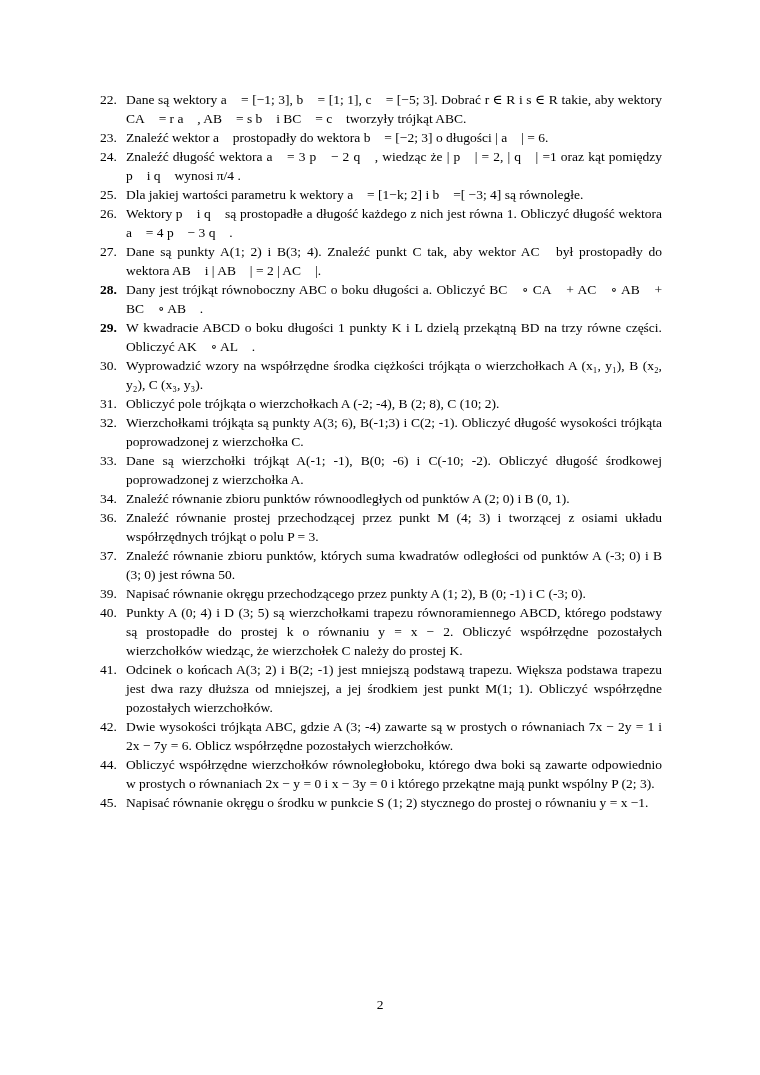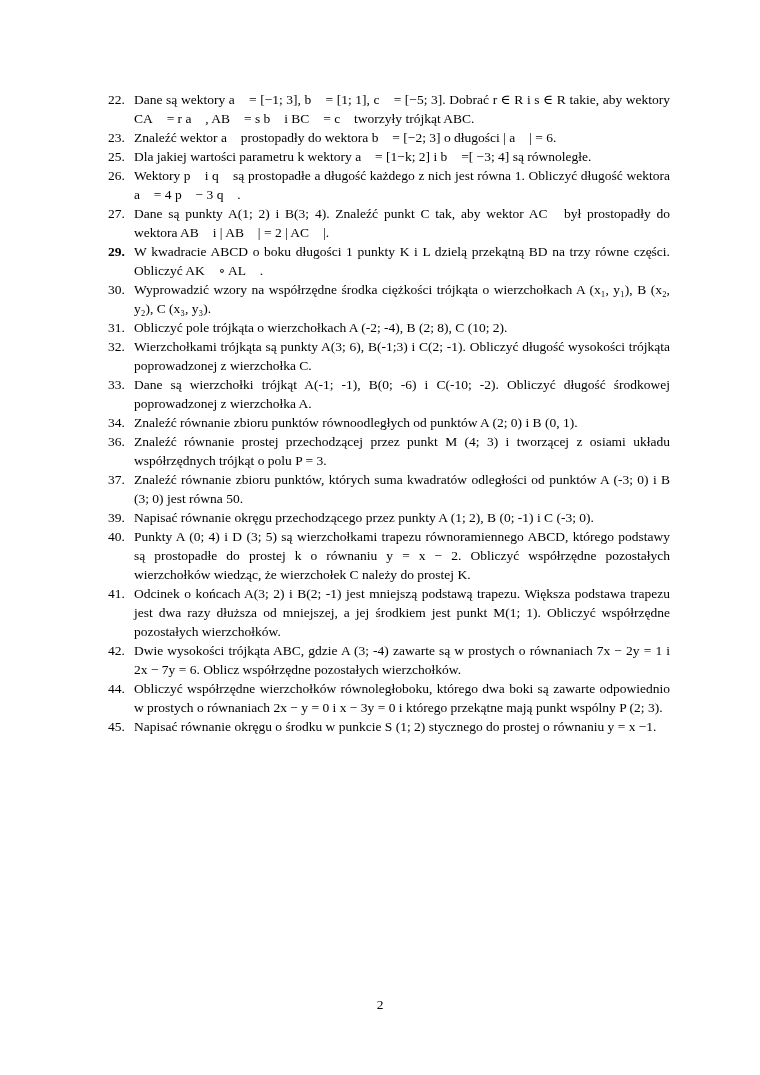--- a/index.html
+++ b/index.html
@@ -12,21 +12,21 @@
     width: 760px;
     height: 1075px;
     background: #ffffff;
     overflow: hidden;
     font-family: "Liberation Serif", "DejaVu Serif", serif;
     color: #000000;
   }
   .content {
     position: absolute;
     top: 90px;
-    left: 108px;
+    left: 100px;
     width: 562px;
     font-size: 13.5px;
     line-height: 19px;
   }
   .problem {
     padding-left: 26px;
     text-indent: -26px;
     text-align: justify;
   }
   .problem .num {
@@ -52,27 +52,29 @@
 </head>
 <body>
 
 <div class="page">
   <div class="content">
 
     <div class="problem"><span class="num">22.</span><span class="txt">Dane są wektory a⃗ = [−1; 3], b⃗ = [1; 1], c⃗ = [−5; 3]. Dobrać r ∈ R i s ∈ R takie, aby wektory CA⃗ = r a⃗ , AB⃗ = s b⃗ i BC⃗ = c⃗ tworzyły trójkąt ABC.</span></div>
 
     <div class="problem"><span class="num">23.</span><span class="txt">Znaleźć wektor a⃗ prostopadły do wektora b⃗ = [−2; 3] o długości | a⃗ | = 6.</span></div>
 
+    <div class="problem"><span class="num">24.</span><span class="txt">Znaleźć długość wektora a⃗ = 3 p⃗ − 2 q⃗ , wiedząc że | p⃗ | = 2, | q⃗ | =1 oraz kąt pomiędzy p⃗ i q⃗ wynosi π/4 .</span></div>
 
     <div class="problem"><span class="num">25.</span><span class="txt">Dla jakiej wartości parametru k wektory a⃗ = [1−k; 2] i b⃗ =[ −3; 4] są równoległe.</span></div>
 
     <div class="problem"><span class="num">26.</span><span class="txt">Wektory p⃗ i q⃗ są prostopadłe a długość każdego z nich jest równa 1. Obliczyć długość wektora a⃗ = 4 p⃗ − 3 q⃗ .</span></div>
 
     <div class="problem"><span class="num">27.</span><span class="txt">Dane są punkty A(1; 2) i B(3; 4). Znaleźć punkt C tak, aby wektor AC⃗ był prostopadły do wektora AB⃗ i | AB⃗ | = 2 | AC⃗ |.</span></div>
 
+    <div class="problem"><span class="num bold">28.</span><span class="txt">Dany jest trójkąt równoboczny ABC o boku długości a. Obliczyć BC⃗ ∘ CA⃗ + AC⃗ ∘ AB⃗ + BC⃗ ∘ AB⃗ .</span></div>
 
     <div class="problem"><span class="num bold">29.</span><span class="txt">W kwadracie ABCD o boku długości 1 punkty K i L dzielą przekątną BD na trzy równe części. Obliczyć AK⃗ ∘ AL⃗ .</span></div>
 
     <div class="problem"><span class="num">30.</span><span class="txt">Wyprowadzić wzory na współrzędne środka ciężkości trójkąta o wierzchołkach A (x₁, y₁), B (x₂, y₂), C (x₃, y₃).</span></div>
 
     <div class="problem"><span class="num">31.</span><span class="txt">Obliczyć pole trójkąta o wierzchołkach A (-2; -4), B (2; 8), C (10; 2).</span></div>
 
     <div class="problem"><span class="num">32.</span><span class="txt">Wierzchołkami trójkąta są punkty A(3; 6), B(-1;3) i C(2; -1). Obliczyć długość wysokości trójkąta poprowadzonej z wierzchołka C.</span></div>
 
     <div class="problem"><span class="num">33.</span><span class="txt">Dane są wierzchołki trójkąt A(-1; -1), B(0; -6) i C(-10; -2). Obliczyć długość środkowej poprowadzonej z wierzchołka A.</span></div>

